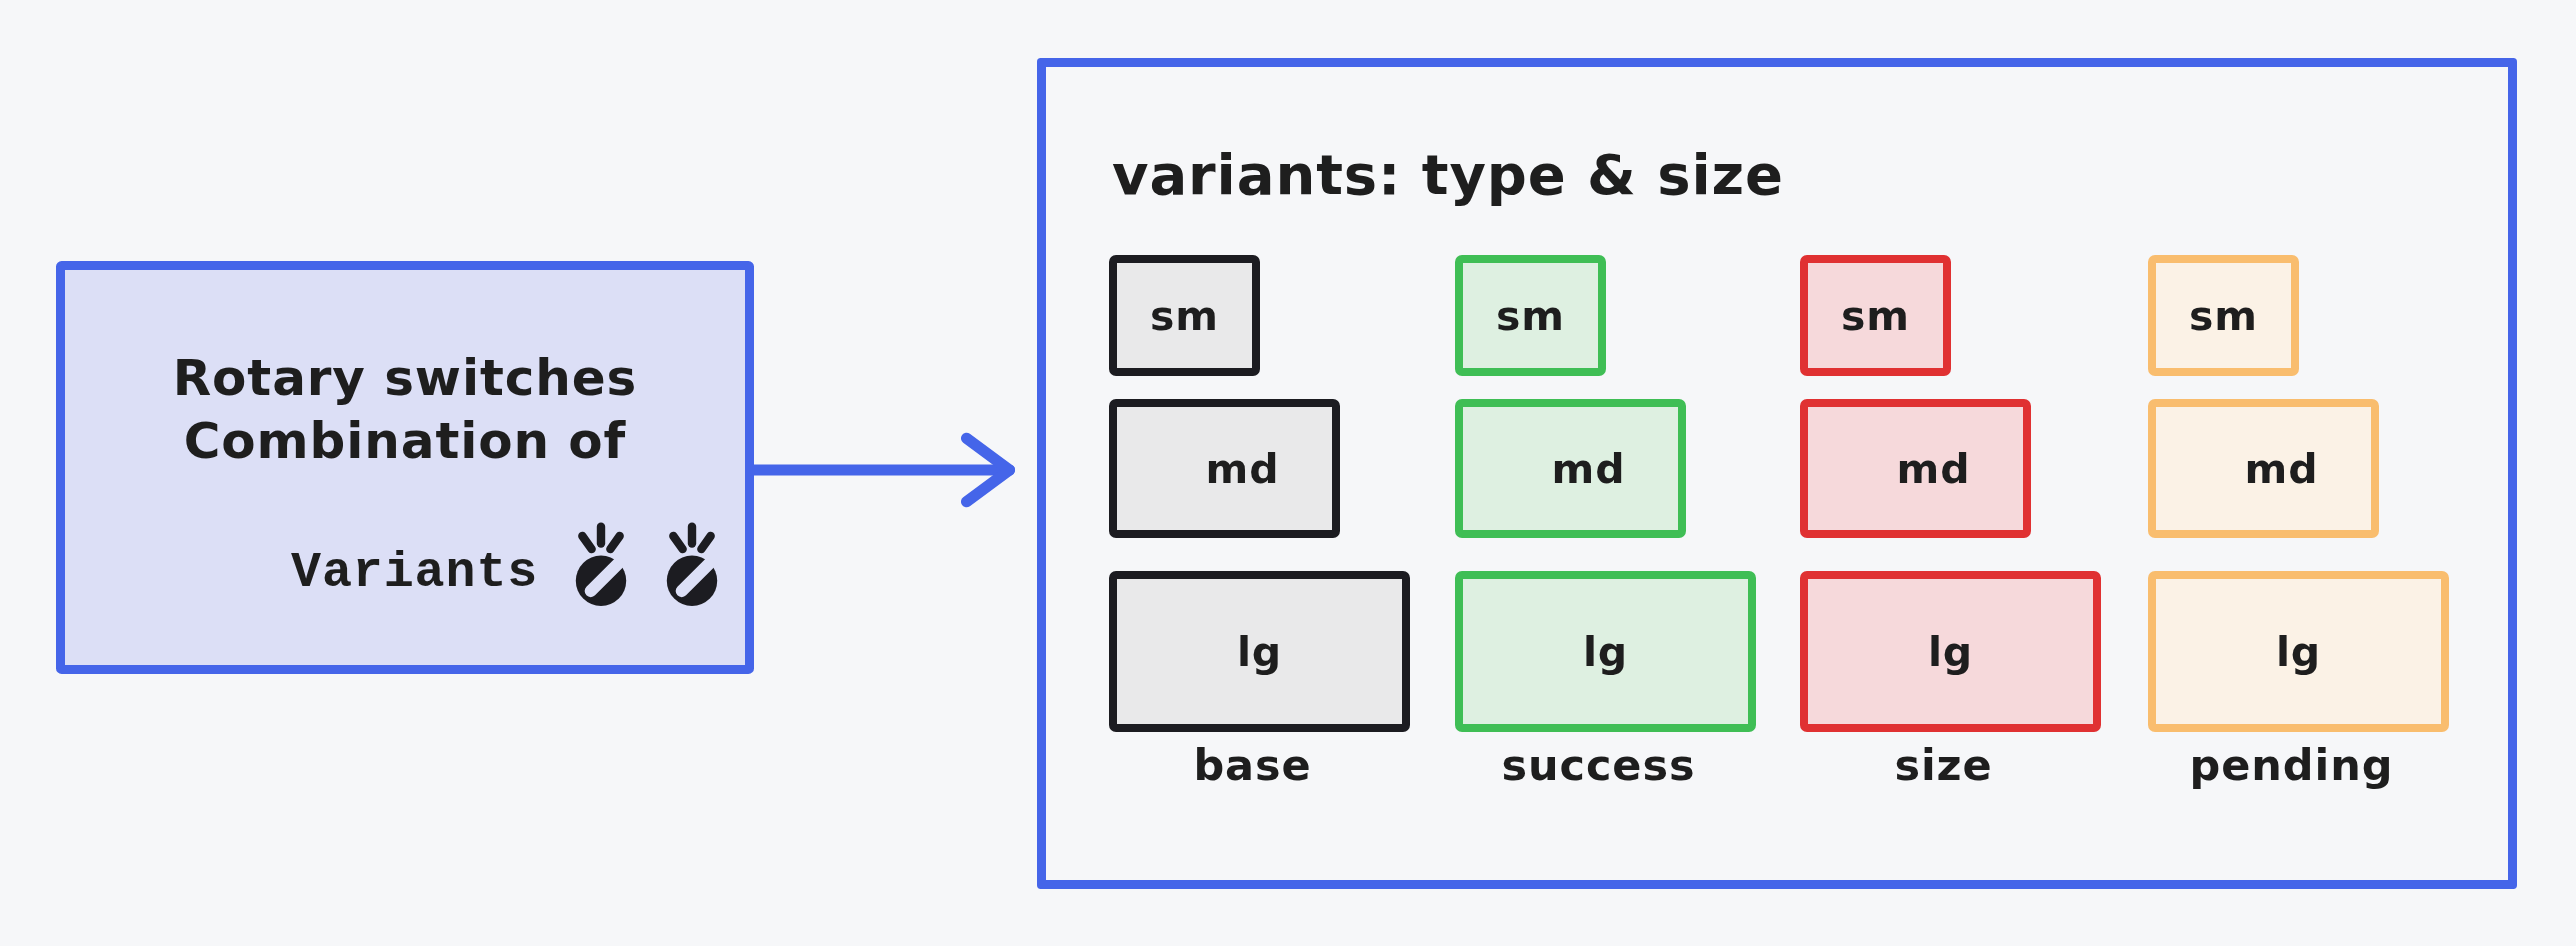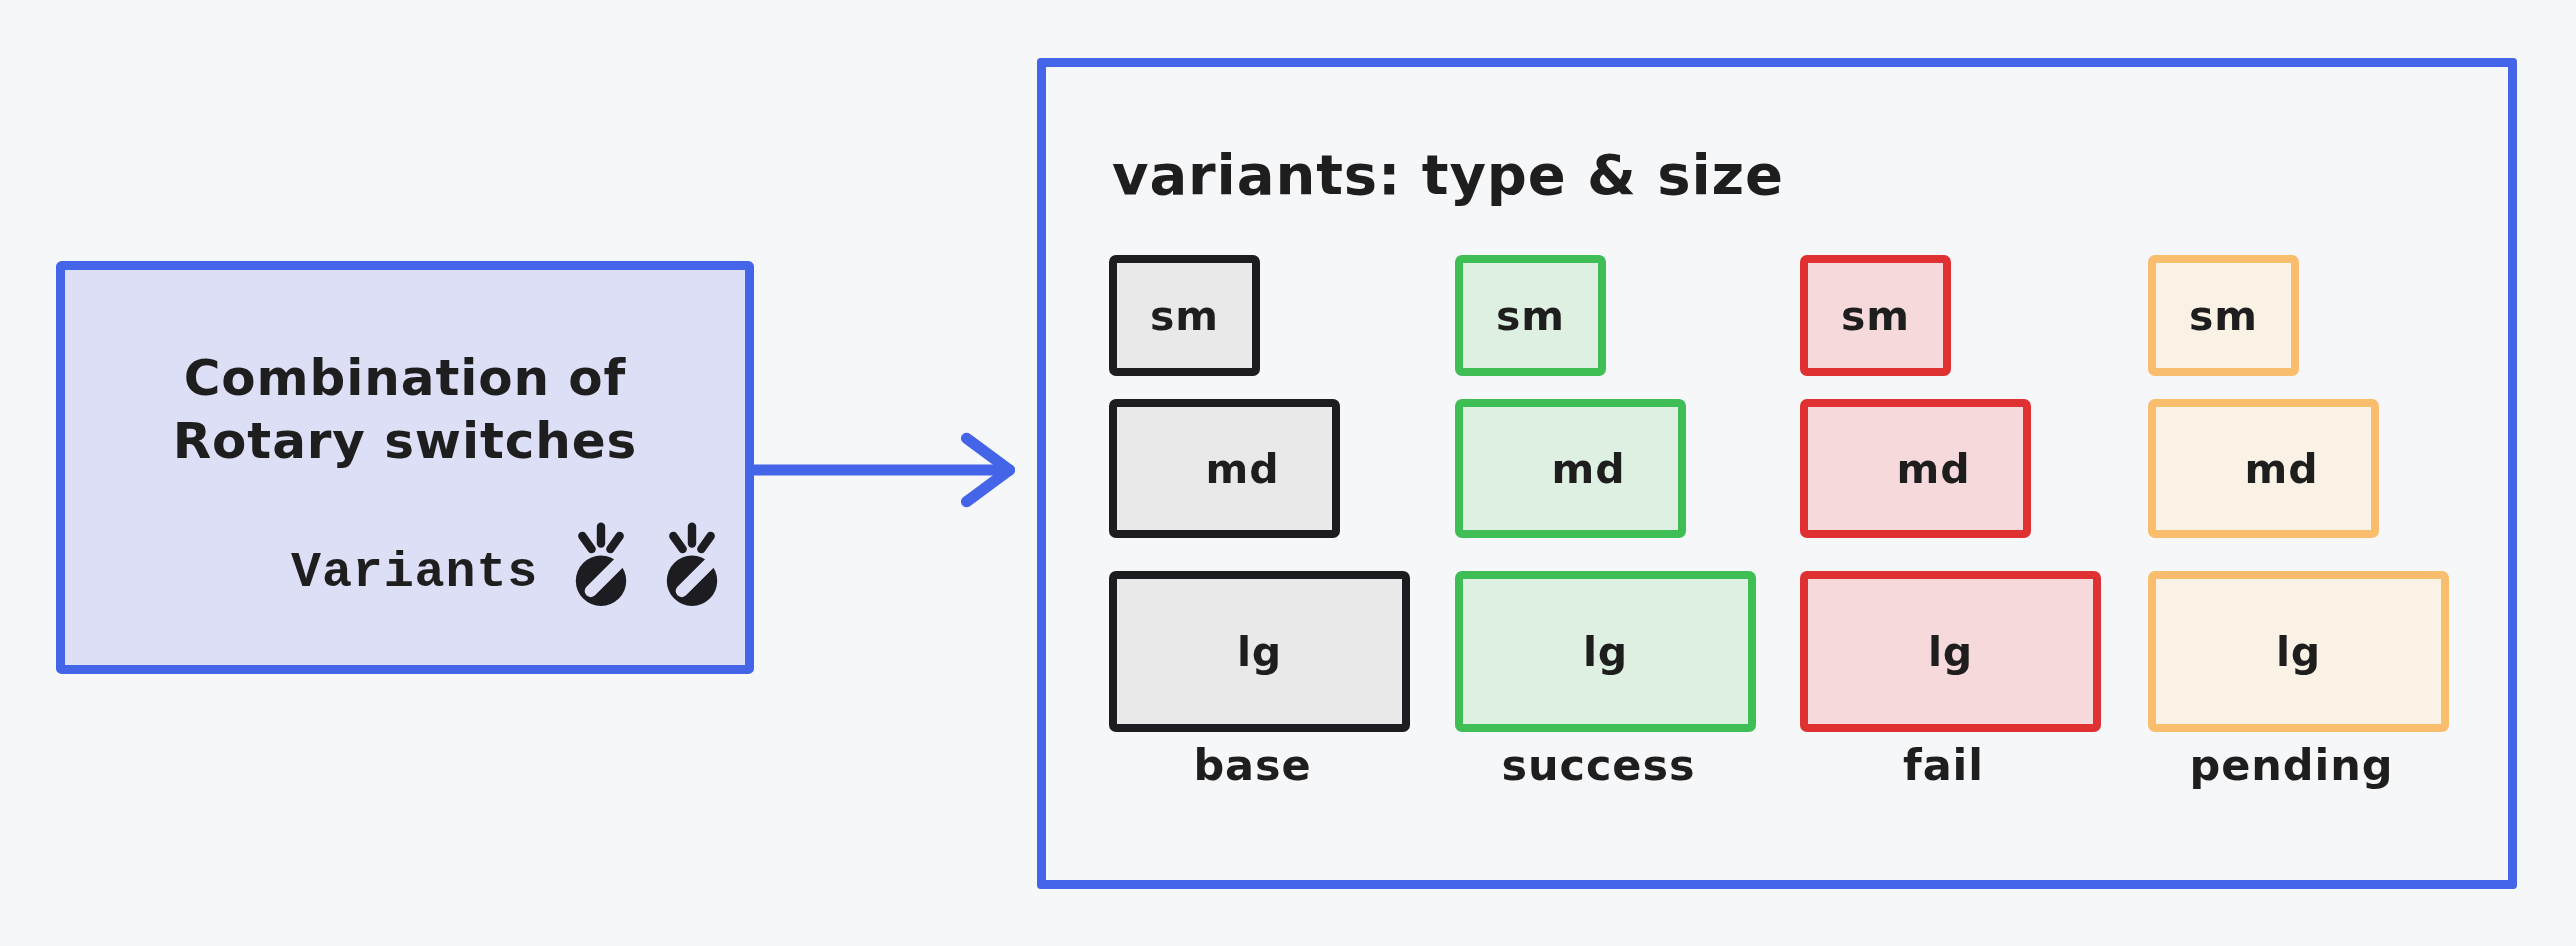--- a/index.html
+++ b/index.html
@@ -73,22 +73,22 @@
     text-align:center;font-size:43px;font-weight:700;letter-spacing:0.9px;
   }
 </style>
 </head>
 <body>
 
 <div class="canvas">
 
   <div class="left-card" style="border-color: rgb(69, 101, 233); background-color: rgb(220, 223, 246);">
     <div class="left-card-title">
+      <div>Rotary switches</div>
       <div>Combination of</div>
-      <div>Rotary switches</div>
     </div>
     <div class="variants-row">
       <span class="variants-label">Variants</span>
       <svg class="knob" viewBox="0 0 60 96">
         <line class="tick" x1="30" y1="8" x2="30" y2="26"></line>
         <line class="tick" x1="10" y1="18" x2="20" y2="32"></line>
         <line class="tick" x1="50" y1="18" x2="40" y2="32"></line>
         <circle class="body" cx="30" cy="66" r="27"></circle>
         <line class="slash" x1="19" y1="77" x2="51" y2="45"></line>
       </svg>
@@ -121,21 +121,21 @@
       <div class="btn btn-sm" style="border-color: rgb(63, 190, 85); background-color: rgb(222, 240, 225);">sm</div>
       <div class="btn btn-md" style="border-color: rgb(63, 190, 85); background-color: rgb(222, 240, 225);">md</div>
       <div class="btn btn-lg" style="border-color: rgb(63, 190, 85); background-color: rgb(222, 240, 225);">lg</div>
       <div class="col-label">success</div>
     </div>
 
     <div class="col col-fail">
       <div class="btn btn-sm" style="border-color: rgb(224, 49, 50); background-color: rgb(246, 217, 219);">sm</div>
       <div class="btn btn-md" style="border-color: rgb(224, 49, 50); background-color: rgb(246, 217, 219);">md</div>
       <div class="btn btn-lg" style="border-color: rgb(224, 49, 50); background-color: rgb(246, 217, 219);">lg</div>
-      <div class="col-label">fail</div>
+      <div class="col-label">size</div>
     </div>
 
     <div class="col col-pending">
       <div class="btn btn-sm" style="border-color: rgb(249, 189, 110); background-color: rgb(251, 242, 230);">sm</div>
       <div class="btn btn-md" style="border-color: rgb(249, 189, 110); background-color: rgb(251, 242, 230);">md</div>
       <div class="btn btn-lg" style="border-color: rgb(249, 189, 110); background-color: rgb(251, 242, 230);">lg</div>
       <div class="col-label">pending</div>
     </div>
   </div>
 </div>

